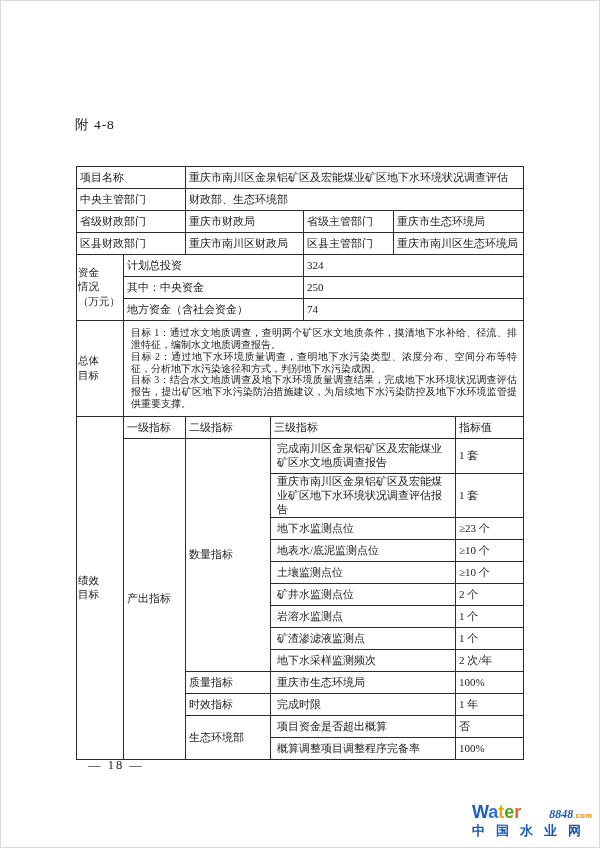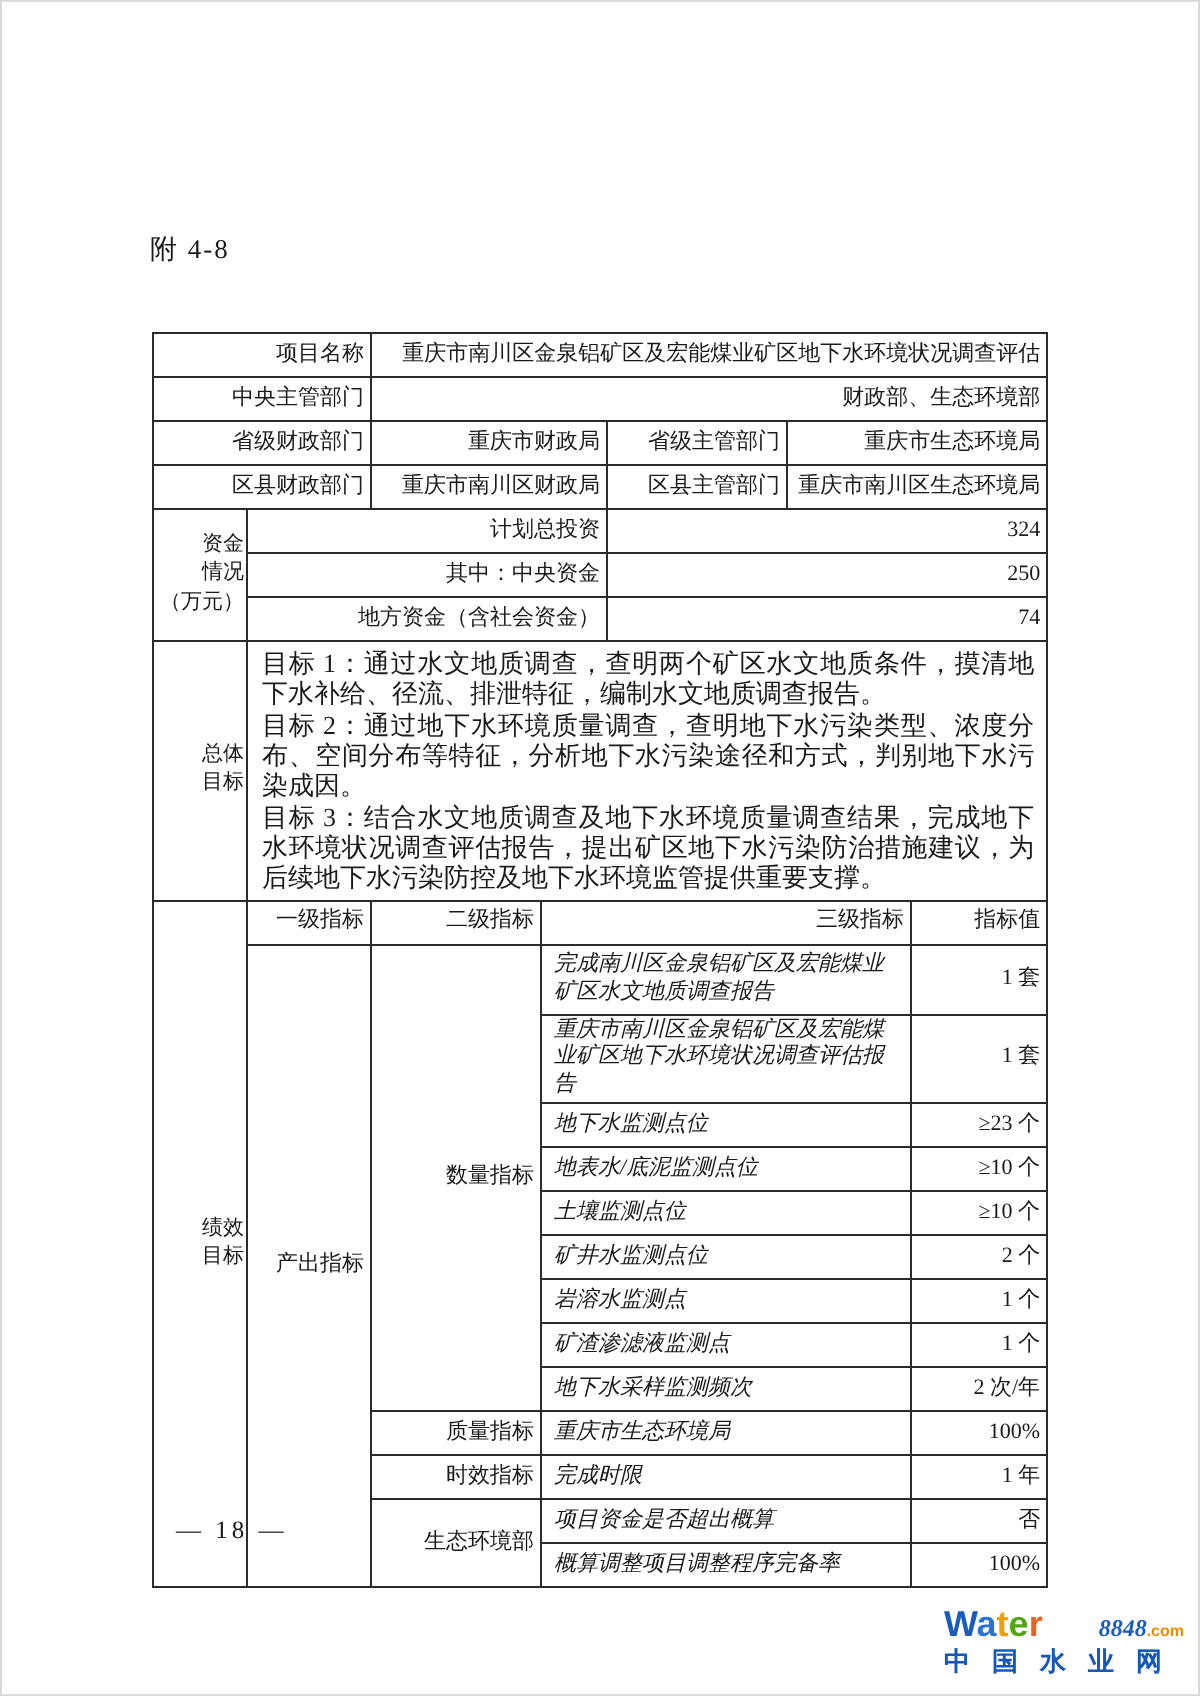--- a/index.html
+++ b/index.html
@@ -24,30 +24,30 @@
     font-weight:bold;font-size:16.5px;letter-spacing:1px;
   }
   table.main{
     position:absolute;top:166px;left:76px;
     width:447px;
     border-collapse:collapse;table-layout:fixed;
   }
   td{
     border:1px solid #2b2b2b;
     font-size:11px;line-height:1.25;
-    text-align:right;vertical-align:middle;
+    text-align:left;vertical-align:middle;
     padding:1px 3px;overflow:hidden;
   }
   tr.h22{height:22px;}
   tr.h35{height:35px;}
   tr.hGoal{height:96px;}
   td.vlabel{white-space:pre-line;font-size:10.5px;line-height:1.35;padding:1px 1px;}
-  td.left{text-align:left;padding-left:6px;font-style:italic;}
+  td.left{text-align:left;padding-left:6px;}
   td.goal-text{
-    text-align:justify;font-size:13px;line-height:1.18;
+    text-align:justify;font-size:10px;line-height:1.18;
     padding:3px 6px 3px 7px;white-space:pre-line;vertical-align:middle;
   }
   .page-number{
     position:absolute;left:88px;top:758px;
     font-size:12.5px;letter-spacing:2px;
   }
   .logo{
     position:absolute;right:8px;bottom:10px;
     text-align:left;line-height:1.05;
     font-family:"Liberation Sans","DejaVu Sans",sans-serif;

